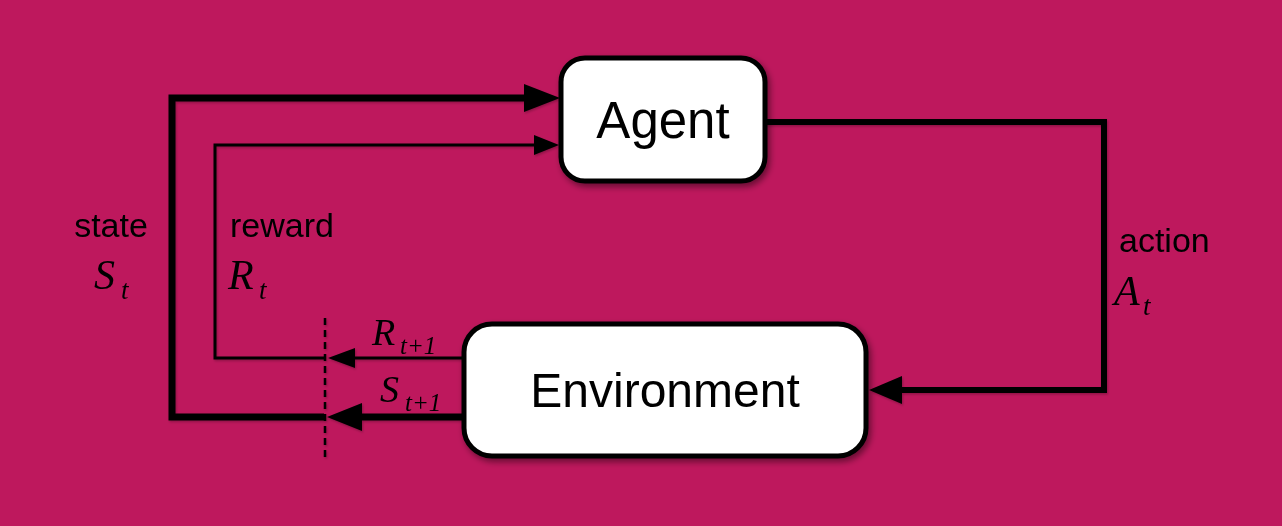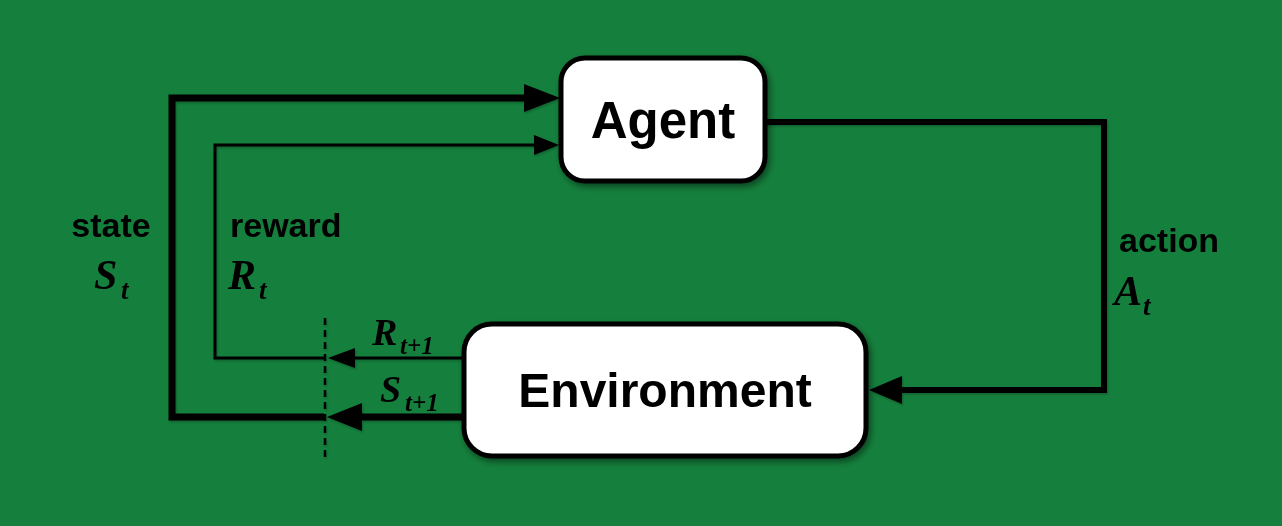--- a/index.html
+++ b/index.html
@@ -4,24 +4,23 @@
 <style>
   html, body {
     margin: 0;
     padding: 0;
     background: #ffffff;
   }
   .canvas {
     position: relative;
     width: 1282px;
     height: 526px;
-    background: #15803d;
+    background: #be185d;
     overflow: hidden;
     font-family: "Liberation Sans", sans-serif;
-    font-weight: bold;
   }
   svg { display: block; }
 
   .edge {
     stroke: #000000;
     fill: none;
     stroke-linejoin: miter;
   }
   .edge.thick  { stroke-width: 7; }
   .edge.medium { stroke-width: 6; }

